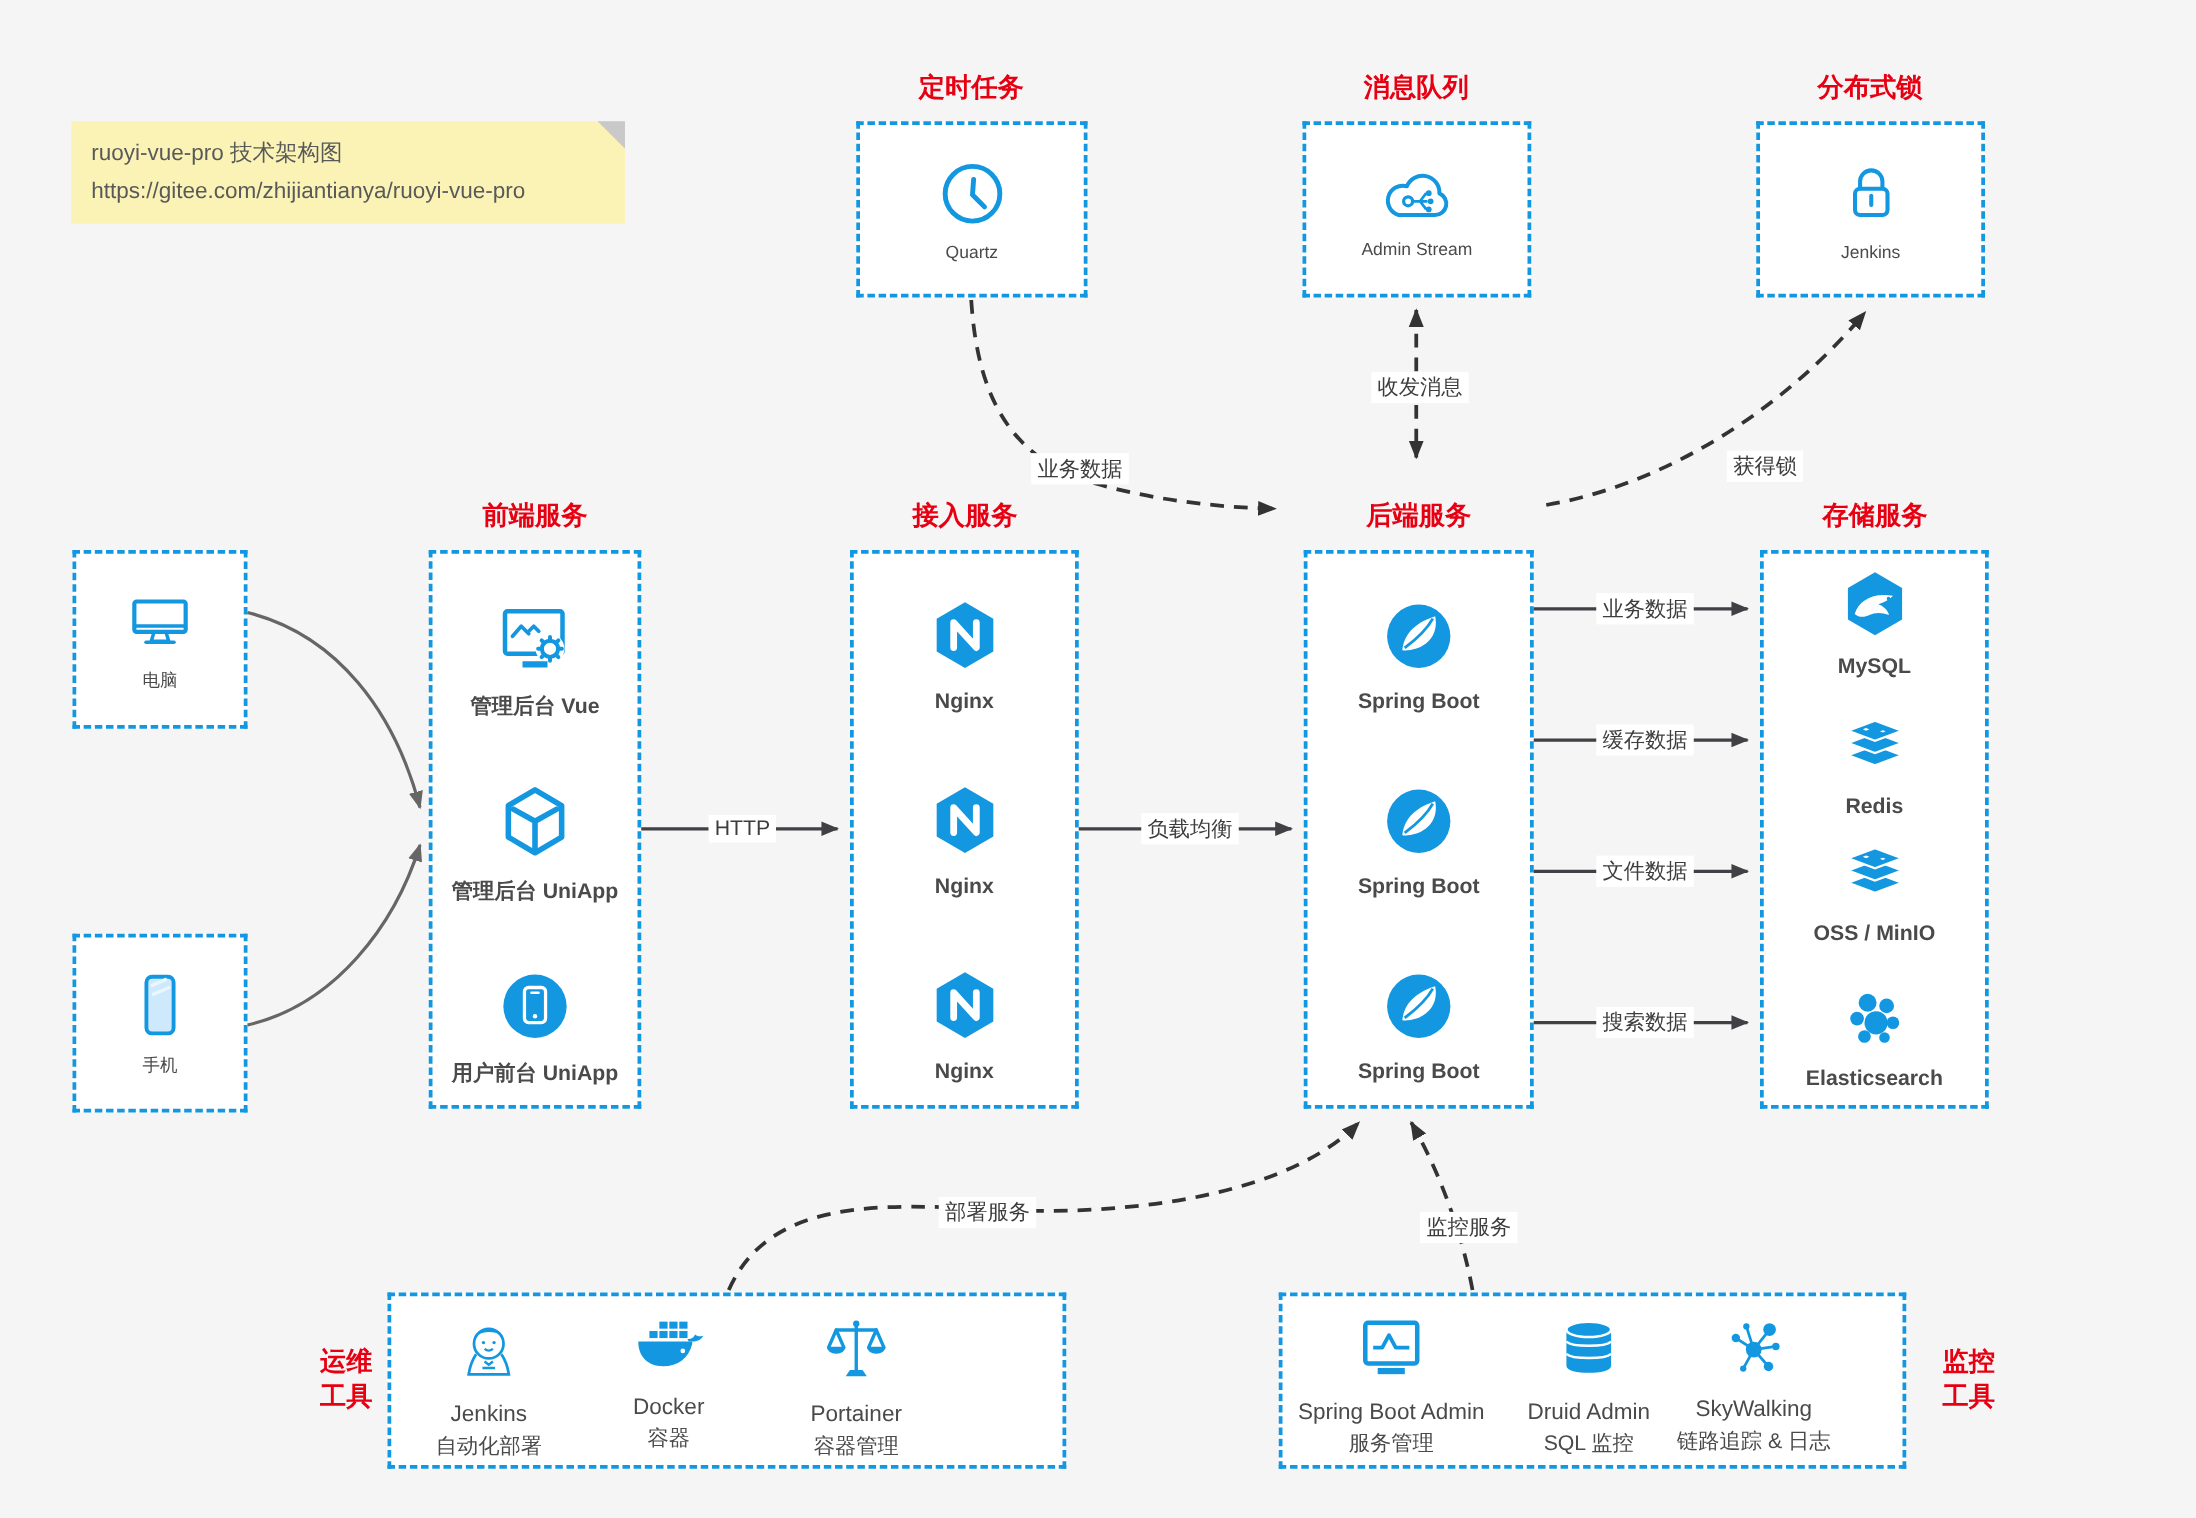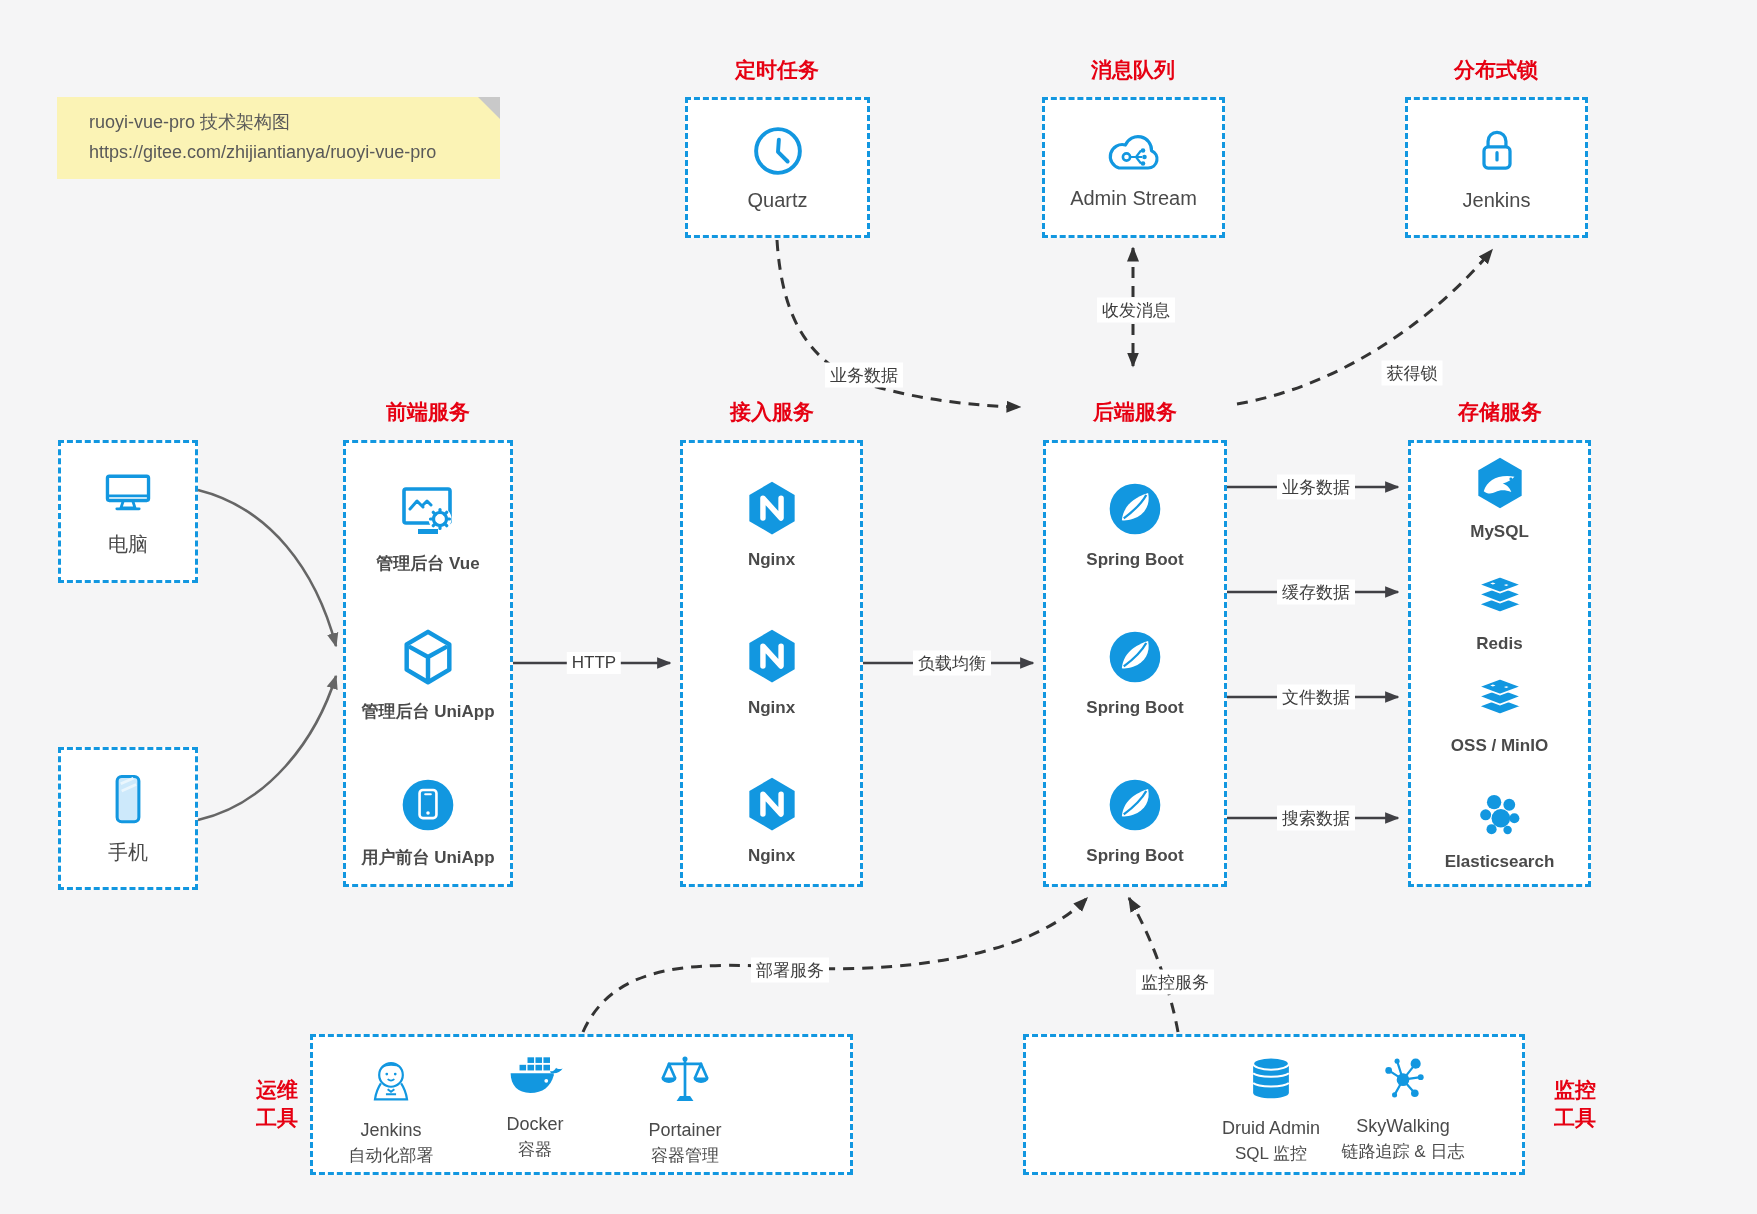--- a/index.html
+++ b/index.html
@@ -2,28 +2,28 @@
 <html><head>
 <meta charset="utf-8">
 <style>
   html,body{margin:0;padding:0;background:#f5f5f6;font-family:"Liberation Sans","DejaVu Sans",sans-serif;}
   .canvas{position:relative;width:1757px;height:1214px;background:#f5f5f6;overflow:hidden;}
   .dbox{position:absolute;background:#ffffff;border:3px dashed #1297e0;box-sizing:border-box;z-index:1;}
   .boxcol{position:absolute;inset:0;display:flex;flex-direction:column;align-items:center;justify-content:center;gap:10px;}
   .rtitle{position:absolute;transform:translate(-50%,-50%);color:#e60012;font-weight:700;font-size:21px;white-space:nowrap;z-index:2;}
   .rtitle2{position:absolute;transform:translate(-50%,-50%);text-align:center;color:#e60012;font-weight:700;font-size:21px;line-height:1.35;z-index:2;}
   .lbl{color:#4a4a4a;font-size:17px;}
-  .t18{font-size:20px;text-align:right;}
+  .t18{font-size:14px;text-align:right;}
   .col-item{position:absolute;left:0;right:0;text-align:center;font-weight:bold;}
   .col-item .lbl{display:block;margin-top:7px;white-space:nowrap;}
   .tool-item{position:absolute;top:14px;transform:translateX(-50%);text-align:center;width:180px;}
   .tool-item .nm{display:block;color:#4a4a4a;font-size:18px;margin-top:7px;white-space:nowrap;}
   .tool-item .ds{display:block;color:#4a4a4a;font-size:17px;margin-top:3px;white-space:nowrap;}
   .edge-label{position:absolute;transform:translate(-50%,-50%);background:#ffffff;padding:1px 5px;font-size:17px;color:#3d3d3d;white-space:nowrap;z-index:3;}
-  .note{position:absolute;background:#fbf3b5;color:#595959;font-size:18px;line-height:1.65;padding:11px 32px;box-sizing:border-box;z-index:2;}
+  .note{position:absolute;background:#fbf3b5;color:#595959;font-size:18px;line-height:1.65;padding:11px 16px;box-sizing:border-box;z-index:2;}
   .note-fold{position:absolute;top:0;right:0;width:0;height:0;border-top:22px solid #c9c9c9;border-left:22px solid transparent;}
   .overlay{position:absolute;left:0;top:0;z-index:2;pointer-events:none;}
 </style>
 </head>
 <body>
 
 <div class="canvas">
 
   <div class="note" style="left:57px;top:97px;width:443px;height:82px">
     <div class="note-fold"></div>
@@ -271,20 +271,29 @@
         <path d="M42 30 H60 A9 6.5 0 0 1 42 30 Z" fill="#1297e0"></path>
         <circle cx="32" cy="8" r="3" fill="#1297e0"></circle>
         <path d="M22 58 H42 L38 52 H26 Z" fill="#1297e0"></path>
       </svg>
       <span class="nm">Portainer</span>
       <span class="ds">容器管理</span>
     </div>
   </div>
 
   <div class="dbox" style="left:1023px;top:1034px;width:502px;height:141px">
+    <div class="tool-item" style="left:87px">
+      <svg width="58" height="56" viewBox="0 0 64 62">
+        <rect x="9" y="8" width="46" height="36" rx="2.5" fill="#fff" stroke="#1297e0" stroke-width="4"></rect>
+        <path d="M16 30 H24 L30 19 L36 30 H48" fill="none" stroke="#1297e0" stroke-width="3.4" stroke-linejoin="round"></path>
+        <rect x="20" y="48" width="24" height="5.5" fill="#1297e0"></rect>
+      </svg>
+      <span class="nm">Spring Boot Admin</span>
+      <span class="ds">服务管理</span>
+    </div>
     <div class="tool-item" style="left:245px">
       <svg width="52" height="56" viewBox="0 0 64 66">
         <path d="M10 14 C10 5 54 5 54 14 V50 C54 59 10 59 10 50 Z" fill="#1297e0"></path>
         <ellipse cx="32" cy="14" rx="22" ry="7.5" fill="#1297e0" stroke="#fff" stroke-width="2.5"></ellipse>
         <path d="M10 26 C16 31.5 48 31.5 54 26 M10 38 C16 43.5 48 43.5 54 38" stroke="#fff" stroke-width="2.5" fill="none"></path>
       </svg>
       <span class="nm">Druid Admin</span>
       <span class="ds">SQL 监控</span>
     </div>
     <div class="tool-item" style="left:377px">

